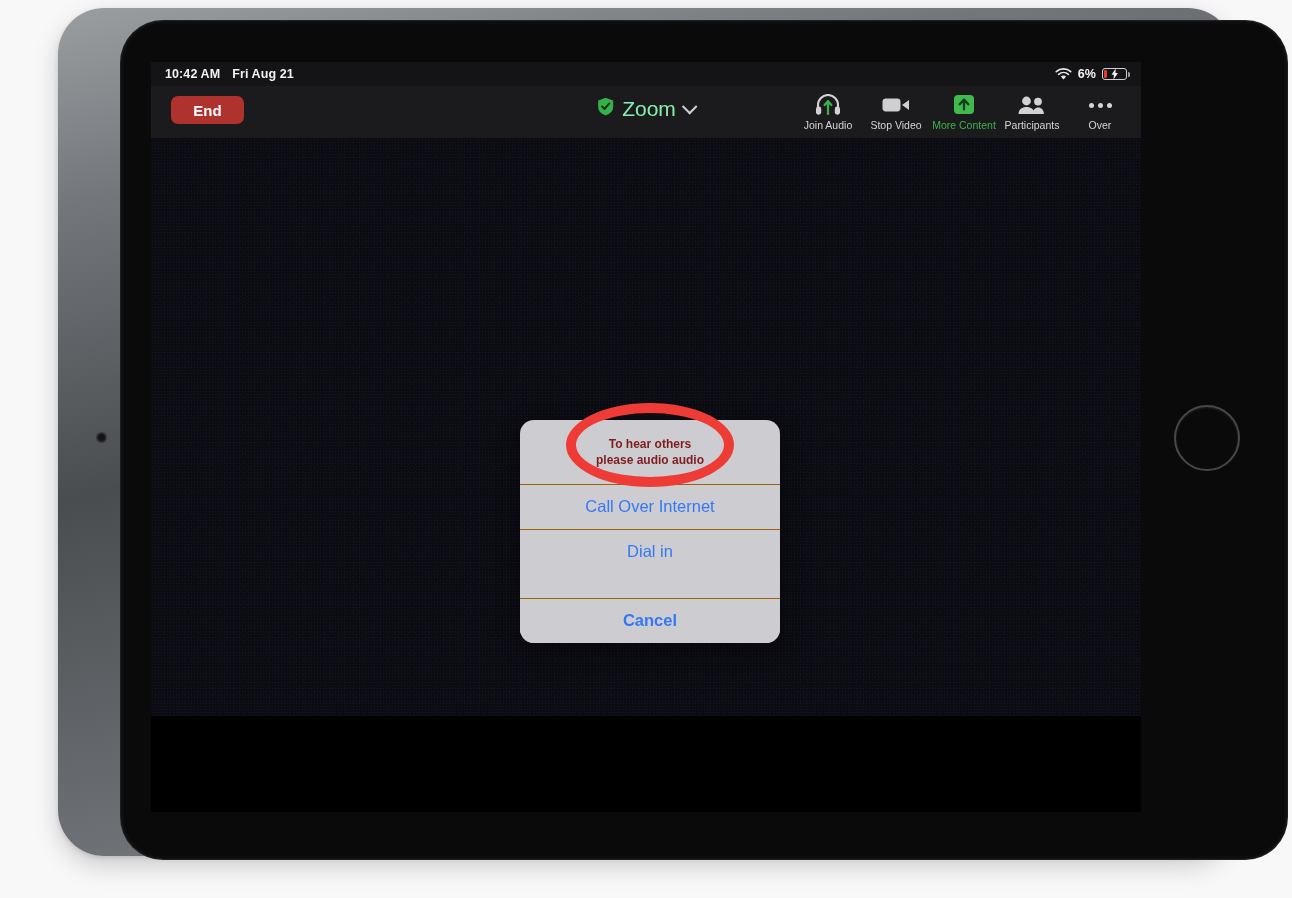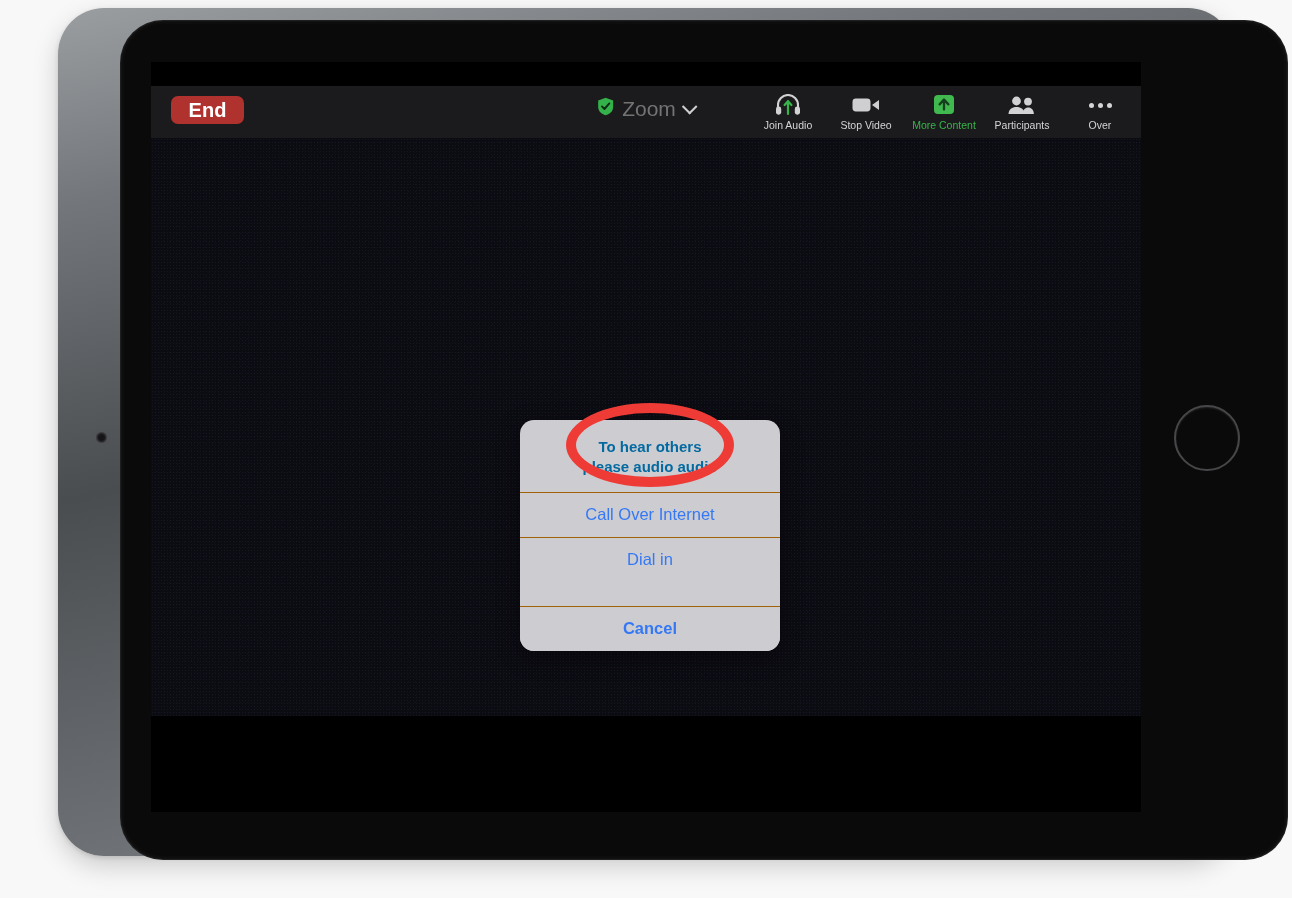--- a/index.html
+++ b/index.html
@@ -151,52 +151,52 @@
   }
   .end-btn {
     position: absolute;
     left: 20px; top: 10px;
     width: 73px; height: 28px;
     background: #b0322e;
     color: #fff;
     border: none;
     border-radius: 7px;
     font-family: "Liberation Sans", sans-serif;
-    font-size: 20px;
+    font-size: 15px;
     font-weight: bold;
     cursor: pointer;
   }
   .meeting-title {
     position: absolute;
     left: 50%;
     top: 11px;
     transform: translateX(-50%);
     display: flex;
     align-items: center;
     gap: 8px;
-    color: #737373;
+    color: #86efac;
     font-size: 21px;
     font-weight: normal;
     white-space: nowrap;
   }
   .chev-down {
     display: inline-block;
     width: 9px; height: 9px;
     border-right: 2px solid #cfcfd1;
     border-bottom: 2px solid #cfcfd1;
     transform: rotate(45deg) translate(-2px,-2px);
   }
 
   .toolbar-right {
     position: absolute;
     right: 8px;
     top: 2px;
     display: flex;
     align-items: flex-end;
-    gap: 12px;
+    gap: 2px;
   }
   .tool-item {
     width: 66px;
     display: flex;
     flex-direction: column;
     align-items: center;
     gap: 3px;
     cursor: pointer;
     padding-top: 6px;
   }
@@ -281,22 +281,22 @@
     top: 282px;
     width: 260px;
     background: #cdcdd1;
     border-radius: 14px;
     overflow: hidden;
     box-shadow: 0 6px 22px rgba(0,0,0,0.45);
   }
   .alert-head {
     padding: 17px 16px 15px;
     text-align: center;
-    color: #0369a1;
-    font-size: 15px;
+    color: #7f1d1d;
+    font-size: 12px;
     font-weight: bold;
     line-height: 1.32;
   }
   .alert-btn {
     border-top: 1px solid #a16207;
     height: 44px;
     display: flex;
     align-items: center;
     justify-content: center;
     color: #3478f6;
@@ -327,20 +327,40 @@
   <div class="ipad-outer">
     <div class="ipad-bezel"></div>
     <div class="ipad-bezel-inner"></div>
   </div>
 
   <div class="front-camera"></div>
   <div class="home-ring"></div>
 
   <div class="screen">
 
+    <div class="status-bar">
+      <span class="sb-time">10:42 AM</span>
+      <span class="sb-date">Fri Aug 21</span>
+      <span class="sb-right">
+        <span>
+          <svg class="wifi-icon" width="17" height="13" viewBox="0 0 17 13">
+            <path d="M8.5 11.6 L11.1 8.5 a4.2 4.2 0 0 0 -5.2 0 Z" fill="#e8e8ea"></path>
+            <path d="M3.6 6.3 a7.6 7.6 0 0 1 9.8 0" stroke="#e8e8ea" stroke-width="1.7" fill="none" stroke-linecap="round"></path>
+            <path d="M1.3 3.6 a11 11 0 0 1 14.4 0" stroke="#e8e8ea" stroke-width="1.7" fill="none" stroke-linecap="round"></path>
+          </svg>
+        </span>
+        <span class="battery-pct">6%</span>
+        <span class="battery">
+          <span class="battery-fill"></span>
+          <svg class="battery-bolt" width="9" height="11" viewBox="0 0 9 11">
+            <path d="M5.2 0 L1 6.2 h2.4 L3 11 L7.4 4.6 H5 Z" fill="#efefef"></path>
+          </svg>
+        </span>
+      </span>
+    </div>
 
     <div class="app-bar">
 
       <button class="end-btn">End</button>
 
       <div class="meeting-title">
         <span>
           <svg width="17" height="19" viewBox="0 0 17 19">
             <path d="M8.5 0.8 L16 3.6 v6.1 c0 4.6 -3.3 7.4 -7.5 8.5 C4.3 17.1 1 14.3 1 9.7 V3.6 Z" fill="#34b14a"></path>
             <path d="M4.8 9.4 L7.3 12 L12.2 6.4" stroke="#0e2d12" stroke-width="1.9" fill="none" stroke-linecap="round" stroke-linejoin="round"></path>

